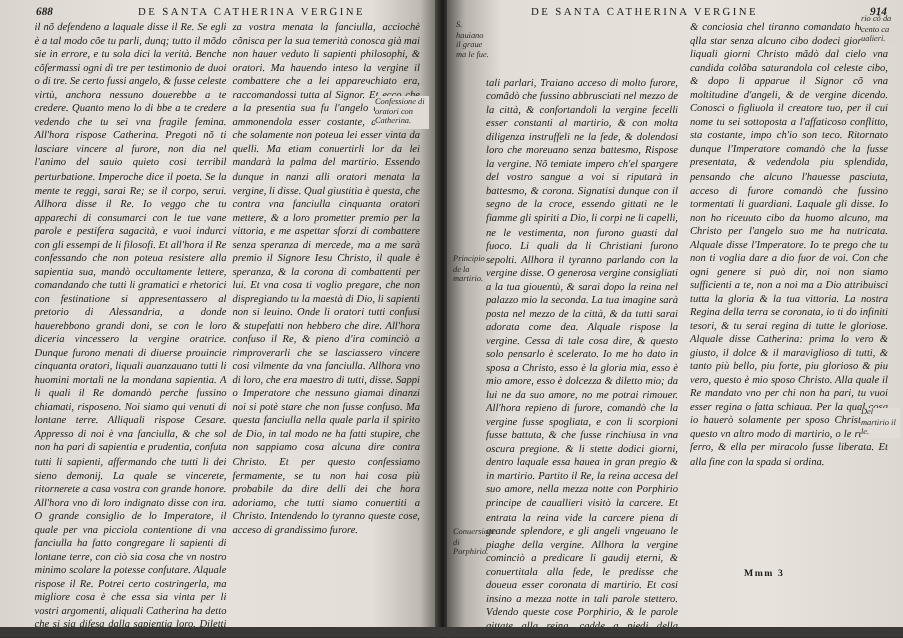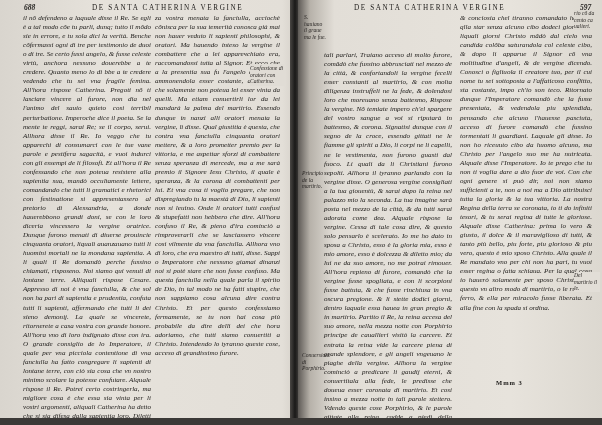--- a/index.html
+++ b/index.html
@@ -8,21 +8,21 @@
     background:#2a2a2a;
     font-family:"Liberation Serif","DejaVu Serif",serif;
   }
   .spread { position:absolute; left:0; top:0; width:602px; height:425px; }
   .page {
     position:absolute; top:0; height:420px; overflow:hidden;
     background:#dedad3;
     color:#1d1b19;
   }
   .page.left { left:0; width:292px;
-    background:linear-gradient(90deg,#d9d5ce 0%,#e6e2db 30%,#e3dfd8 85%,#bdb8b0 96%,#6e6a66 100%);padding-left:40px; }
+    background:linear-gradient(90deg,#d9d5ce 0%,#e6e2db 30%,#e3dfd8 85%,#bdb8b0 96%,#6e6a66 100%); }
   .page.right { left:298px; width:304px;
     background:linear-gradient(90deg,#5e5a56 0%,#b7b2aa 4%,#e2ded7 12%,#e7e3dc 70%,#dcd8d0 100%); }
   .gutter { position:absolute; left:290px; top:0; width:10px; height:425px;
     background:linear-gradient(90deg,#4a4744,#1a1918 50%,#4a4744); }
   .bottom-shade { position:absolute; left:0; top:418px; width:602px; height:7px; background:#3b3937; }
 
   .header { position:absolute; top:4px; font-size:7.2px; letter-spacing:1.6px; font-weight:normal; white-space:nowrap; }
   .pagenum { position:absolute; top:3px; font-size:7.5px; font-style:italic; font-weight:bold; }
 
   .col {
@@ -56,21 +56,21 @@
     </div>
 
   </div>
 
   <div class="margin-note" style="left:250px; top:64px; width:36px; background:#e0dcd5; padding:1px 0;">Confessione di oratori con Catherina.</div>
 
   <div class="gutter"></div>
 
   <div class="page right">
     <div class="header" style="left:56px;">DE SANTA CATHERINA VERGINE</div>
-    <div class="pagenum" style="left:282px;">597</div>
+    <div class="pagenum" style="left:282px;">914</div>
 
     <div class="margin-note" style="left:6px; top:14px; width:22px;">S. hauiano il graue ma le fue.</div>
     <div class="margin-note" style="left:4px; top:170px; width:26px;">Principio de la martirio.</div>
     <div class="margin-note" style="left:4px; top:352px; width:26px;">Conuersione di Porphirio.</div>
 
     <div class="col c1">
       <p>tali parlari, Traiano acceso di molto furore, comãdò che fussino abbrusciati nel mezzo de la città, &amp; confortandoli la vergine fecelli esser constanti al martirio, &amp; con molta diligenza instruffeli ne la fede, &amp; dolendosi loro che moreuano senza battesmo, Rispose la vergine. Nõ temiate impero ch'el spargere del vostro sangue a voi si riputarà in battesmo, &amp; corona. Signatisi dunque con il segno de la croce, essendo gittati ne le fiamme gli spiriti a Dio, li corpi ne li capelli, ne le vestimenta, non furono guasti dal fuoco. Li quali da li Christiani furono sepolti. Allhora il tyranno parlando con la vergine disse. O generosa vergine consigliati a la tua giouentù, &amp; sarai dopo la reina nel palazzo mio la seconda. La tua imagine sarà posta nel mezzo de la città, &amp; da tutti sarai adorata come dea. Alquale rispose la vergine. Cessa di tale cosa dire, &amp; questo solo pensarlo è scelerato. Io me ho dato in sposa a Christo, esso è la gloria mia, esso è mio amore, esso è dolcezza &amp; diletto mio; da lui ne da suo amore, no me potrai rimouer. All'hora repieno di furore, comandò che la vergine fusse spogliata, e con li scorpioni fusse battuta, &amp; che fusse rinchiusa in vna oscura pregione. &amp; li stette dodici giorni, dentro laquale essa hauea in gran pregio &amp; in martirio. Partito il Re, la reina accesa del suo amore, nella mezza notte con Porphirio principe de cauallieri visitò la carcere. Et entrata la reina vide la carcere piena di grande splendore, e gli angeli vngeuano le piaghe della vergine. Allhora la vergine cominciò a predicare li gaudij eterni, &amp; conuertitala alla fede, le predisse che doueua esser coronata di martirio. Et cosi insino a mezza notte in tali parole stettero. Vdendo queste cose Porphirio, &amp; le parole gittate alla reina, cadde a piedi della vergine, &amp; con ducento cauallieri riceuette la fede di Christo.</p>
     </div>
     <div class="col c2">
       <p>&amp; conciosia chel tiranno comandato hauesse qlla star senza alcuno cibo dodeci giorni. Ne liquali giorni Christo mãdò dal cielo vna candida colõba saturandola col celeste cibo, &amp; dopo li apparue il Signor cõ vna moltitudine d'angeli, &amp; de vergine dicendo. Conosci o figliuola il creatore tuo, per il cui nome tu sei sottoposta a l'affaticoso conflitto, sta costante, impo ch'io son teco. Ritornato dunque l'Imperatore comandò che la fusse presentata, &amp; vedendola piu splendida, pensando che alcuno l'hauesse pasciuta, acceso di furore comandò che fussino tormentati li guardiani. Laquale gli disse. Io non ho riceuuto cibo da huomo alcuno, ma Christo per l'angelo suo me ha nutricata. Alquale disse l'Imperatore. Io te prego che tu non ti voglia dare a dio fuor de voi. Con che ogni genere si può dir, noi non siamo sufficienti a te, non a noi ma a Dio attribuisci tutta la gloria &amp; la tua vittoria. La nostra Regina della terra se coronata, io ti do infiniti tesori, &amp; tu serai regina di tutte le gloriose. Alquale disse Catherina: prima lo vero &amp; giusto, il dolce &amp; il maraviglioso di tutti, &amp; tanto più bello, piu forte, piu glorioso &amp; piu vero, questo è mio sposo Christo. Alla quale il Re mandato vno per chi non ha pari, tu vuoi esser regina o fatta schiaua. Per la qual cosa io hauerò solamente per sposo Christo. Ma questo vn altro modo di martirio, o le ruote di ferro, &amp; ella per miracolo fusse liberata. Et alla fine con la spada si ordina.</p>

